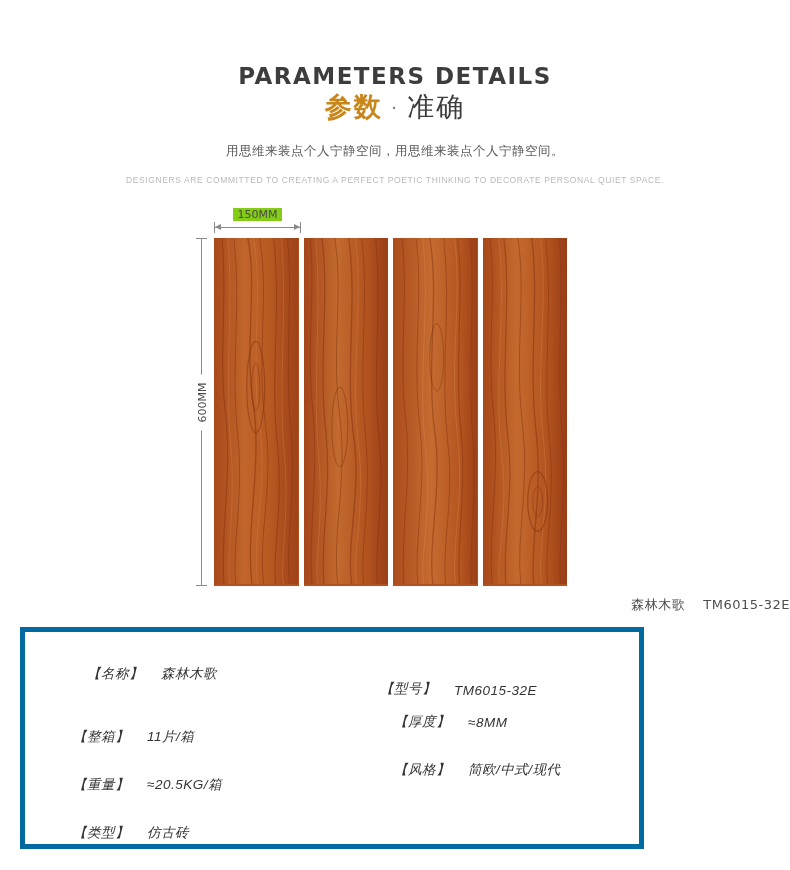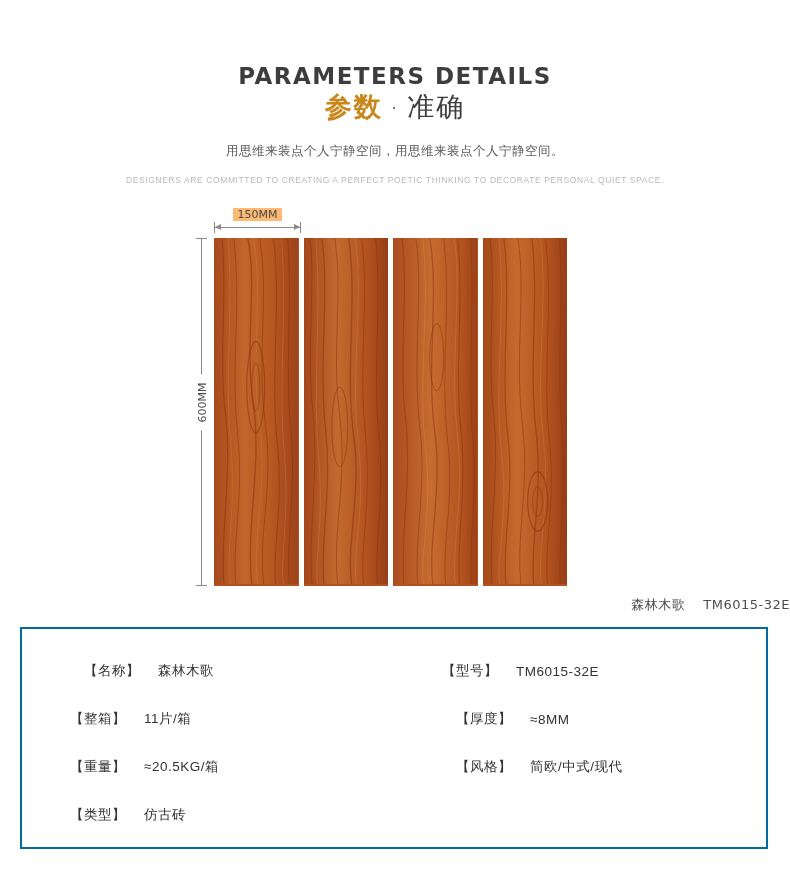--- a/index.html
+++ b/index.html
@@ -109,21 +109,21 @@
   }
   .dim-top .arrow-r {
     left: 80px;
     border-left: 6px solid #8a8a8a;
   }
   .dim-top .label {
     position: absolute;
     top: -8px;
     left: 50%;
     transform: translateX(-50%);
-    background: #fdba74;
+    background: #84cc16;
     padding: 0 5px;
     font-size: 11px;
     color: #4a4a4a;
     font-family: "DejaVu Sans", sans-serif;
   }
 
   .dim-left {
     position: absolute;
     left: 190px;
     top: 22px;
@@ -196,40 +196,42 @@
   .caption .code {
     margin-left: 14px;
     font-family: "DejaVu Sans", sans-serif;
   }
 
   
   .spec-box {
     position: absolute;
     left: 20px;
     top: 627px;
-    width: 748px;
+    width: 624px;
     height: 222px;
-    border: 2px solid #0369a1;
+    border: 5px solid #0369a1;
     box-sizing: border-box;
+    font-style: italic;
   }
   .spec-grid {
     display: grid;
     grid-template-columns: 1fr 1fr;
     grid-auto-rows: 48px;
     padding: 18px 0 0 0;
     row-gap: 0;
   }
   .spec-cell {
     display: flex;
     align-items: center;
     padding-left: 62px;
     box-sizing: border-box;
   }
   .spec-cell.right {
     padding-left: 48px;
+    align-items: flex-end;
   }
   .spec-key {
     font-size: 13.5px;
     color: #333333;
     min-width: 74px;
     letter-spacing: 0.5px;
   }
   .spec-val {
     font-size: 13.5px;
     color: #333333;

